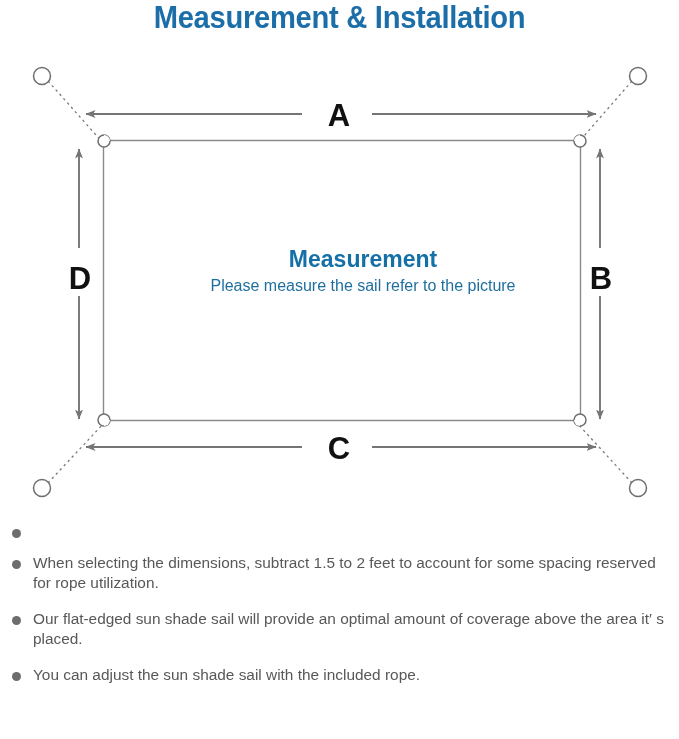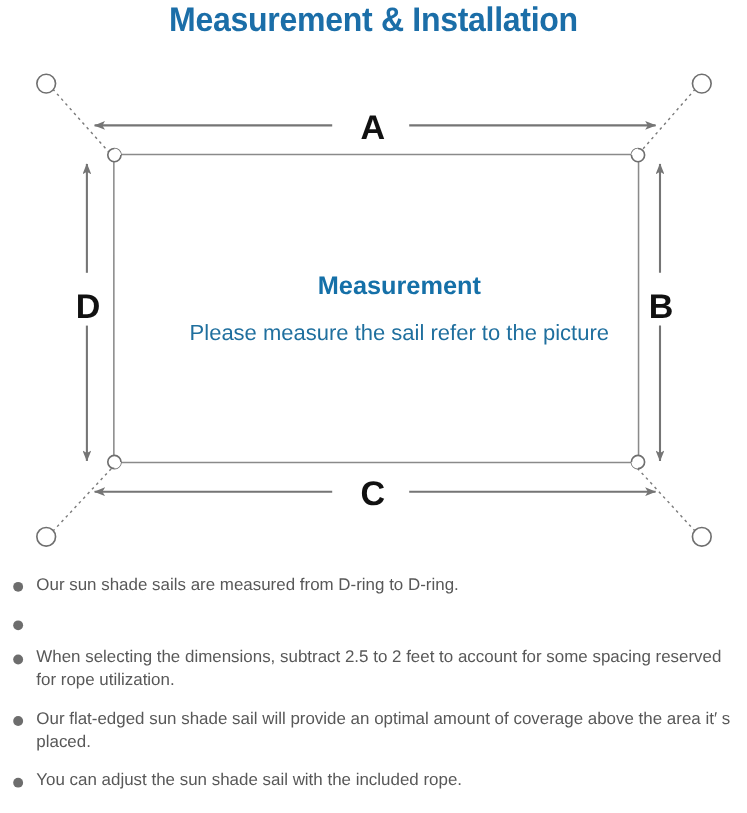--- a/index.html
+++ b/index.html
@@ -45,24 +45,24 @@
     text-align: center;
     pointer-events: none;
   }
   #sail-center-text .sail-title {
     font-size: 23px;
     font-weight: bold;
     color: #1570a8;
     line-height: 1.15;
   }
   #sail-center-text .sail-sub {
-    font-size: 20px;
+    font-size: 16px;
     color: #1f6f9e;
     line-height: 1.5;
-    margin-top: 16px;
+    margin-top: 2px;
     text-align: center;
   }
 
   #notes {
     position: absolute;
     left: 0;
     top: 522px;
     width: 679px;
   }
   .note-row {
@@ -164,28 +164,24 @@
 
   <div id="sail-center-text">
     <div class="sail-title">Measurement</div>
     <div class="sail-sub">Please measure the sail refer to the picture</div>
   </div>
 </div>
 
 <div id="notes">
   <div class="note-row">
     <span class="note-bullet"></span>
-    <span class="note-text">Our sun shade sails are measured from D-ring to D-ring.</span>
   </div>
   <div class="note-row">
     <span class="note-bullet"></span>
-  </div>
-  <div class="note-row">
-    <span class="note-bullet"></span>
-    <span class="note-text">When selecting the dimensions, subtract 2.5 to 2 feet to account for some spacing reserved for rope utilization.</span>
+    <span class="note-text">When selecting the dimensions, subtract 1.5 to 2 feet to account for some spacing reserved for rope utilization.</span>
   </div>
   <div class="note-row">
     <span class="note-bullet"></span>
     <span class="note-text">Our flat-edged sun shade sail will provide an optimal amount of coverage above the area it′ s placed.</span>
   </div>
   <div class="note-row">
     <span class="note-bullet"></span>
     <span class="note-text">You can adjust the sun shade sail with the included rope.</span>
   </div>
 </div>

